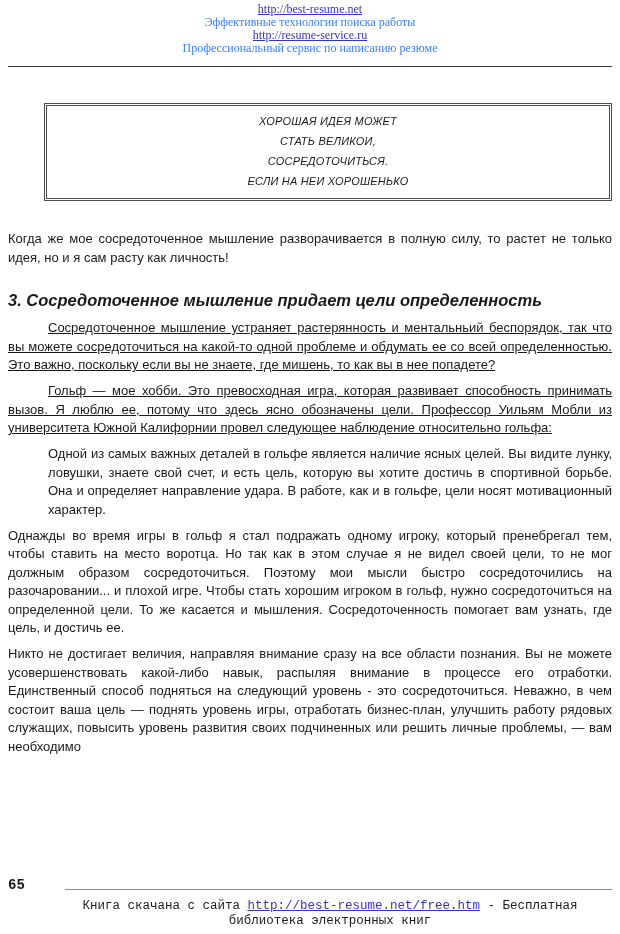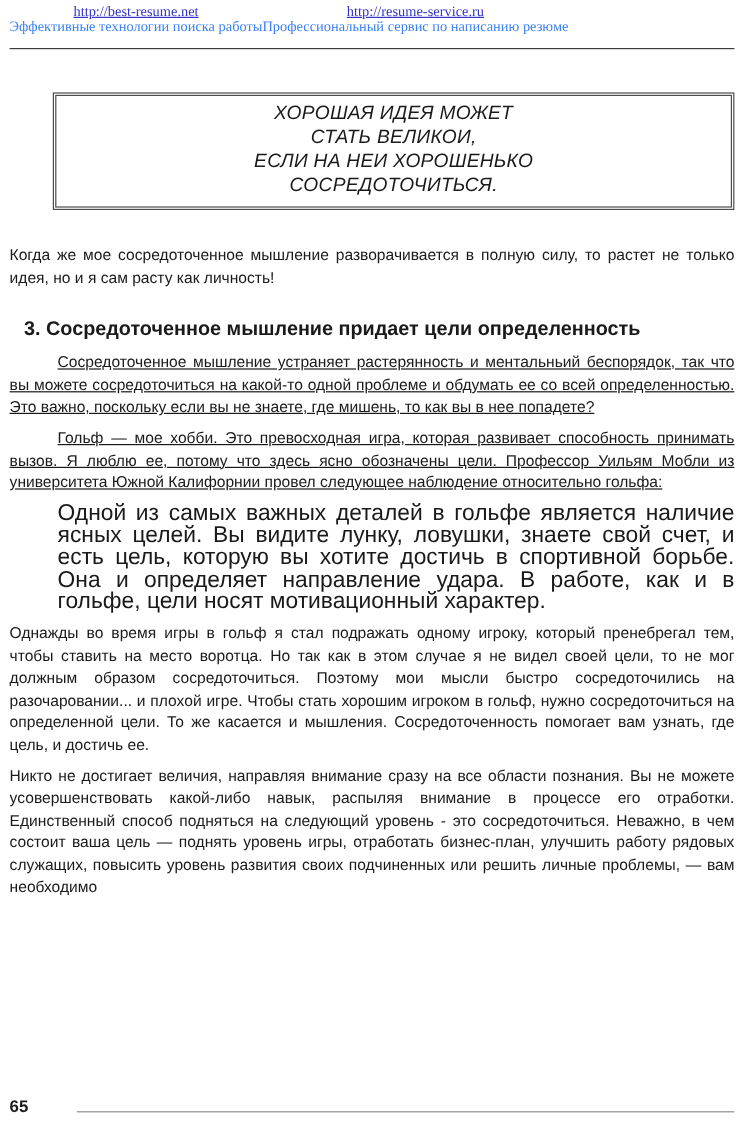--- a/index.html
+++ b/index.html
@@ -12,75 +12,78 @@
   .page {
     position: relative;
     width: 620px; height: 934px;
     box-sizing: border-box;
     padding: 3px 8px 0 8px;
     overflow: hidden;
   }
   
   .header {
     display: flex;
+    justify-content: space-between;
     font-family: "Liberation Serif", serif;
     font-size: 12px;
     line-height: 13px;
+    flex-direction: column;
   }
   .header-block { text-align: center; }
   a.link {
     color: #3434c8;
     text-decoration: underline;
     cursor: pointer;
   }
   .tagline { color: #3b82f6; }
   .top-rule {
     border: none;
     border-top: 1px solid #3c3c3c;
     margin: 11px 0 0 0;
   }
   
   .quote-box {
     margin-top: 36px;
     border: 3px double #4d4d4d;
     padding: 5px 10px 7px 10px;
     text-align: center;
     font-style: italic;
-    font-size: 16px;
+    font-size: 11px;
     line-height: 20px;
     letter-spacing: 0.2px;
     margin-left: 36px;
   }
   
   .para {
     margin: 7.5px 0;
     text-align: justify;
     font-size: 13px;
     line-height: 18.5px;
   }
   .intro { margin-top: 29px; }
   .indent { text-indent: 40px; text-decoration: underline; }
   .section-heading {
+    font-style: italic;
     font-weight: bold;
     font-size: 16.5px;
     line-height: 20px;
-    margin: 23px 0 9px 12px;
+    margin: 23px 0 9px 0;
   }
   .section-heading.h4 { margin-top: 15px; }
   .blockquote {
     margin: 7.5px 0 7.5px 40px;
     text-align: justify;
-    font-size: 19px;
+    font-size: 13px;
     line-height: 18.5px;
   }
   
   .footer {
     position: absolute;
     left: 8px; right: 8px; bottom: 5px;
-    font-family: Liberation Sans, sans-serif;
+    font-family: Liberation Mono, monospace;
   }
   .footer-top {
     display: flex;
     align-items: flex-end;
   }
   .page-number {
     font-weight: bold;
     font-size: 14px;
     line-height: 14px;
   }
@@ -113,22 +116,22 @@
       <a class="link" href="#">http://resume-service.ru</a>
       <div class="tagline">Профессиональный сервис по написанию резюме</div>
     </div>
   </div>
 
   <div class="top-rule"></div>
 
   <div class="quote-box">
     <div class="quote-line">ХОРОШАЯ ИДЕЯ МОЖЕТ</div>
     <div class="quote-line">СТАТЬ ВЕЛИКОИ,</div>
+    <div class="quote-line">СОСРЕДОТОЧИТЬСЯ.</div>
     <div class="quote-line">ЕСЛИ НА НЕИ ХОРОШЕНЬКО</div>
-    <div class="quote-line">СОСРЕДОТОЧИТЬСЯ.</div>
   </div>
 
   <p class="para intro">Когда же мое сосредоточенное мышление разворачивается в полную силу, то растет не только идея, но и я сам расту как личность!</p>
 
   <h2 class="section-heading">3. Сосредоточенное мышление придает цели определенность</h2>
 
   <p class="para indent">Сосредоточенное мышление устраняет растерянность и ментальньий беспорядок, так что вы можете сосредоточиться на какой-то одной проблеме и обдумать ее со всей определенностью. Это важно, поскольку если вы не знаете, где мишень, то как вы в нее попадете?</p>
   <p class="para indent">Гольф — мое хобби. Это превосходная игра, которая развивает способность принимать вызов. Я люблю ее, потому что здесь ясно обозначены цели. Профессор Уильям Мобли из университета Южной Калифорнии провел следующее наблюдение относительно гольфа:</p>
 
   <div class="blockquote">Одной из самых важных деталей в гольфе является наличие ясных целей. Вы видите лунку, ловушки, знаете свой счет, и есть цель, которую вы хотите достичь в спортивной борьбе. Она и определяет направление удара. В работе, как и в гольфе, цели носят мотивационный характер.</div>
@@ -136,15 +139,18 @@
   <p class="para">Однажды во время игры в гольф я стал подражать одному игроку, который пренебрегал тем, чтобы ставить на место воротца. Но так как в этом случае я не видел своей цели, то не мог должным образом сосредоточиться. Поэтому мои мысли быстро сосредоточились на разочаровании... и плохой игре. Чтобы стать хорошим игроком в гольф, нужно сосредоточиться на определенной цели. То же касается и мышления. Сосредоточенность помогает вам узнать, где цель, и достичь ее.</p>
 
 
   <p class="para">Никто не достигает величия, направляя внимание сразу на все области познания. Вы не можете усовершенствовать какой-либо навык, распыляя внимание в процессе его отработки. Единственный способ подняться на следующий уровень - это сосредоточиться. Неважно, в чем состоит ваша цель — поднять уровень игры, отработать бизнес-план, улучшить работу рядовых служащих, повысить уровень развития своих подчиненных или решить личные проблемы, — вам необходимо</p>
 
   <div class="footer">
     <div class="footer-top">
       <span class="page-number">65</span>
       <span class="footer-rule"></span>
     </div>
+    <div class="footer-text">
+      <span>Книга скачана с сайта </span><a class="link" href="#">http://best-resume.net/free.htm</a><span> - Бесплатная библиотека электронных книг</span>
+    </div>
   </div>
 
 </div>
 
 </body></html>

